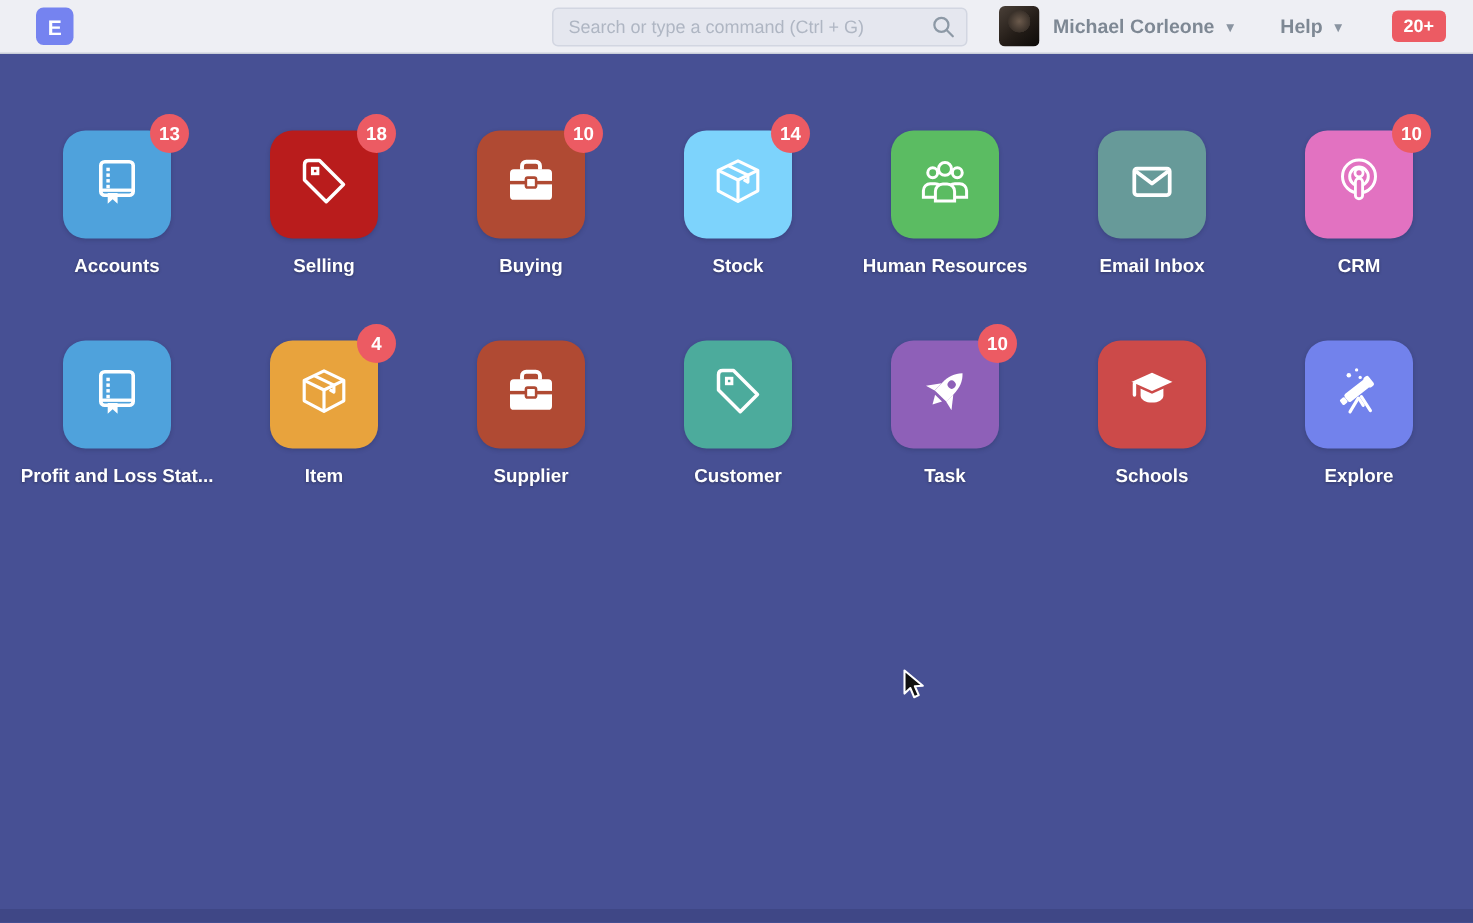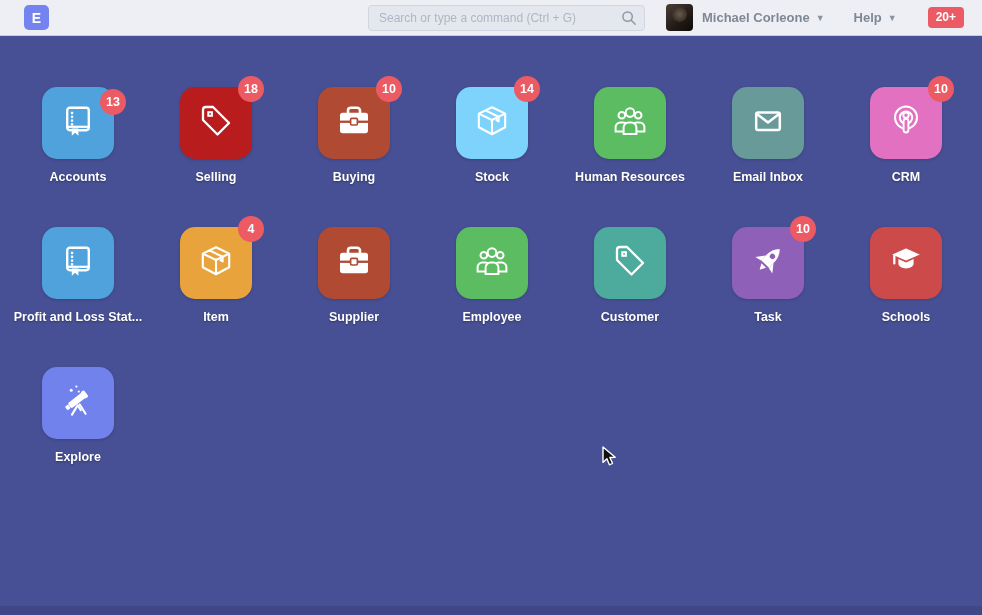--- a/index.html
+++ b/index.html
@@ -112,21 +112,21 @@
         <div class="tile" style="background: rgb(79, 162, 220);">
           <span><svg width="40" height="40" viewBox="0 0 40 40">
     <rect x="9.2" y="6.8" width="21.6" height="22.4" rx="2.6" fill="none" stroke="#fff" stroke-width="2.4"></rect>
     <rect x="12.9" y="10.8" width="2.3" height="2.3" fill="#fff"></rect>
     <rect x="12.9" y="14.6" width="2.3" height="2.3" fill="#fff"></rect>
     <rect x="12.9" y="18.4" width="2.3" height="2.3" fill="#fff"></rect>
     <rect x="12.9" y="22.2" width="2.3" height="2.3" fill="#fff"></rect>
     <rect x="9.2" y="24.7" width="21.6" height="2.2" fill="#fff"></rect>
     <path d="M13.8 27.6 h6.6 v7.2 l-3.3 -3 l-3.3 3 z" fill="#fff"></path>
             </svg></span>
-          <span class="badge" style="background: rgb(236, 91, 99); margin-top: 13px;">13</span>
+          <span class="badge" style="background: rgb(236, 91, 99);">13</span>
         </div>
         <div class="label">Accounts</div>
       </div>
       <div class="cell">
         <div class="tile" style="background: #b91c1c;">
           <span><svg width="40" height="40" viewBox="0 0 40 40">
     <path d="M9.8 6 H17 L33 22 L21.5 33.5 L7 19 V8.8 Q7 6 9.8 6 Z" fill="none" stroke="#fff" stroke-width="2.3" stroke-linejoin="round"></path>
     <rect x="12.3" y="11.2" width="3.6" height="3.6" fill="none" stroke="#fff" stroke-width="2"></rect>
             </svg></span>
           <span class="badge" style="background: rgb(236, 91, 99);">18</span>
@@ -230,35 +230,20 @@
           <span><svg width="40" height="40" viewBox="0 0 40 40">
     <path d="M14 12 V9.6 a2.8 2.8 0 0 1 2.8 -2.8 h6.4 a2.8 2.8 0 0 1 2.8 2.8 V12" fill="none" stroke="#fff" stroke-width="2.6"></path>
     <rect x="6" y="11.8" width="28" height="20.4" rx="2.6" fill="#fff"></rect>
     <rect x="6" y="19.6" width="28" height="2.3" fill="#B04A33"></rect>
     <rect x="16.6" y="17.4" width="6.8" height="6.6" rx="1.2" fill="#fff" stroke="#B04A33" stroke-width="1.7"></rect>
             </svg></span>
         </div>
         <div class="label">Supplier</div>
       </div>
       <div class="cell">
-        <div class="tile" style="background: rgb(91, 188, 98);">
-          <span><svg width="40" height="40" viewBox="0 0 40 40">
-    <g stroke="#fff" stroke-width="2" fill="none">
-      <circle cx="11.8" cy="14.2" r="3.3"></circle>
-      <circle cx="28.2" cy="14.2" r="3.3"></circle>
-      <path d="M5.6 30.5 v-4.4 a4.6 4.6 0 0 1 4.6 -4.6 h3.2 a4.6 4.6 0 0 1 4.6 4.6 v4.4 Z"></path>
-      <path d="M22 30.5 v-4.4 a4.6 4.6 0 0 1 4.6 -4.6 h3.2 a4.6 4.6 0 0 1 4.6 4.6 v4.4 Z"></path>
-      <circle cx="20" cy="11.6" r="4.3" fill="#5BBC62"></circle>
-      <path d="M13.6 33 v-6.4 a5 5 0 0 1 5 -5 h2.8 a5 5 0 0 1 5 5 V33 Z" fill="#5BBC62"></path>
-    </g>
-            </svg></span>
-        </div>
-        <div class="label">Employee</div>
-      </div>
-      <div class="cell">
         <div class="tile" style="background: rgb(76, 171, 156);">
           <span><svg width="40" height="40" viewBox="0 0 40 40">
     <path d="M9.8 6 H17 L33 22 L21.5 33.5 L7 19 V8.8 Q7 6 9.8 6 Z" fill="none" stroke="#fff" stroke-width="2.3" stroke-linejoin="round"></path>
     <rect x="12.3" y="11.2" width="3.6" height="3.6" fill="none" stroke="#fff" stroke-width="2"></rect>
             </svg></span>
         </div>
         <div class="label">Customer</div>
       </div>
       <div class="cell">
         <div class="tile" style="background: rgb(142, 96, 184);">

